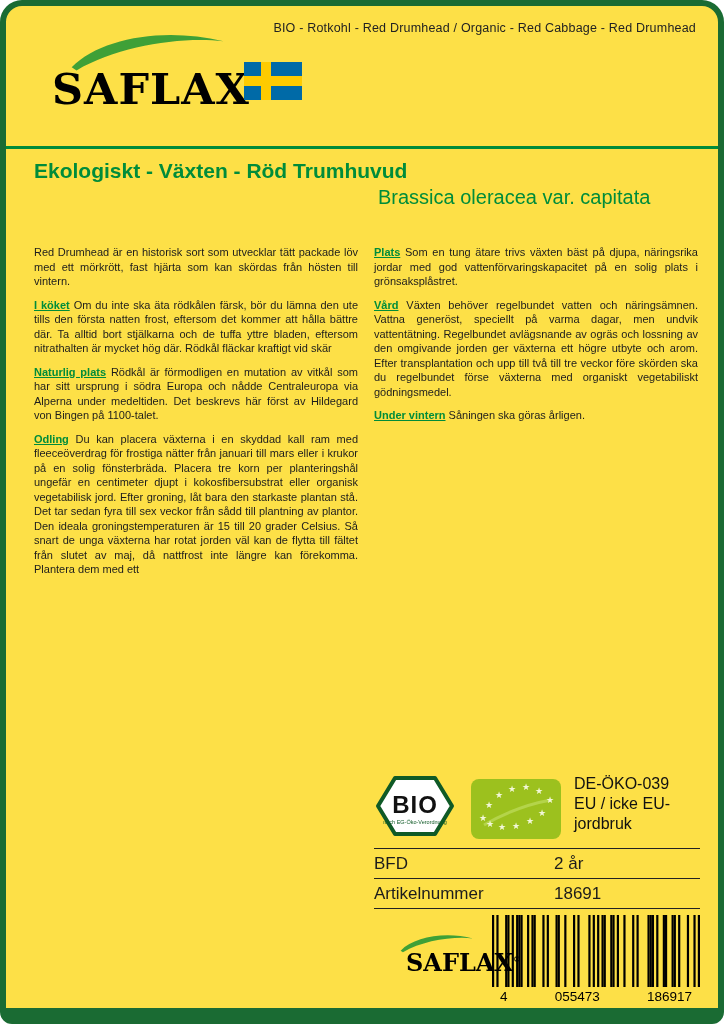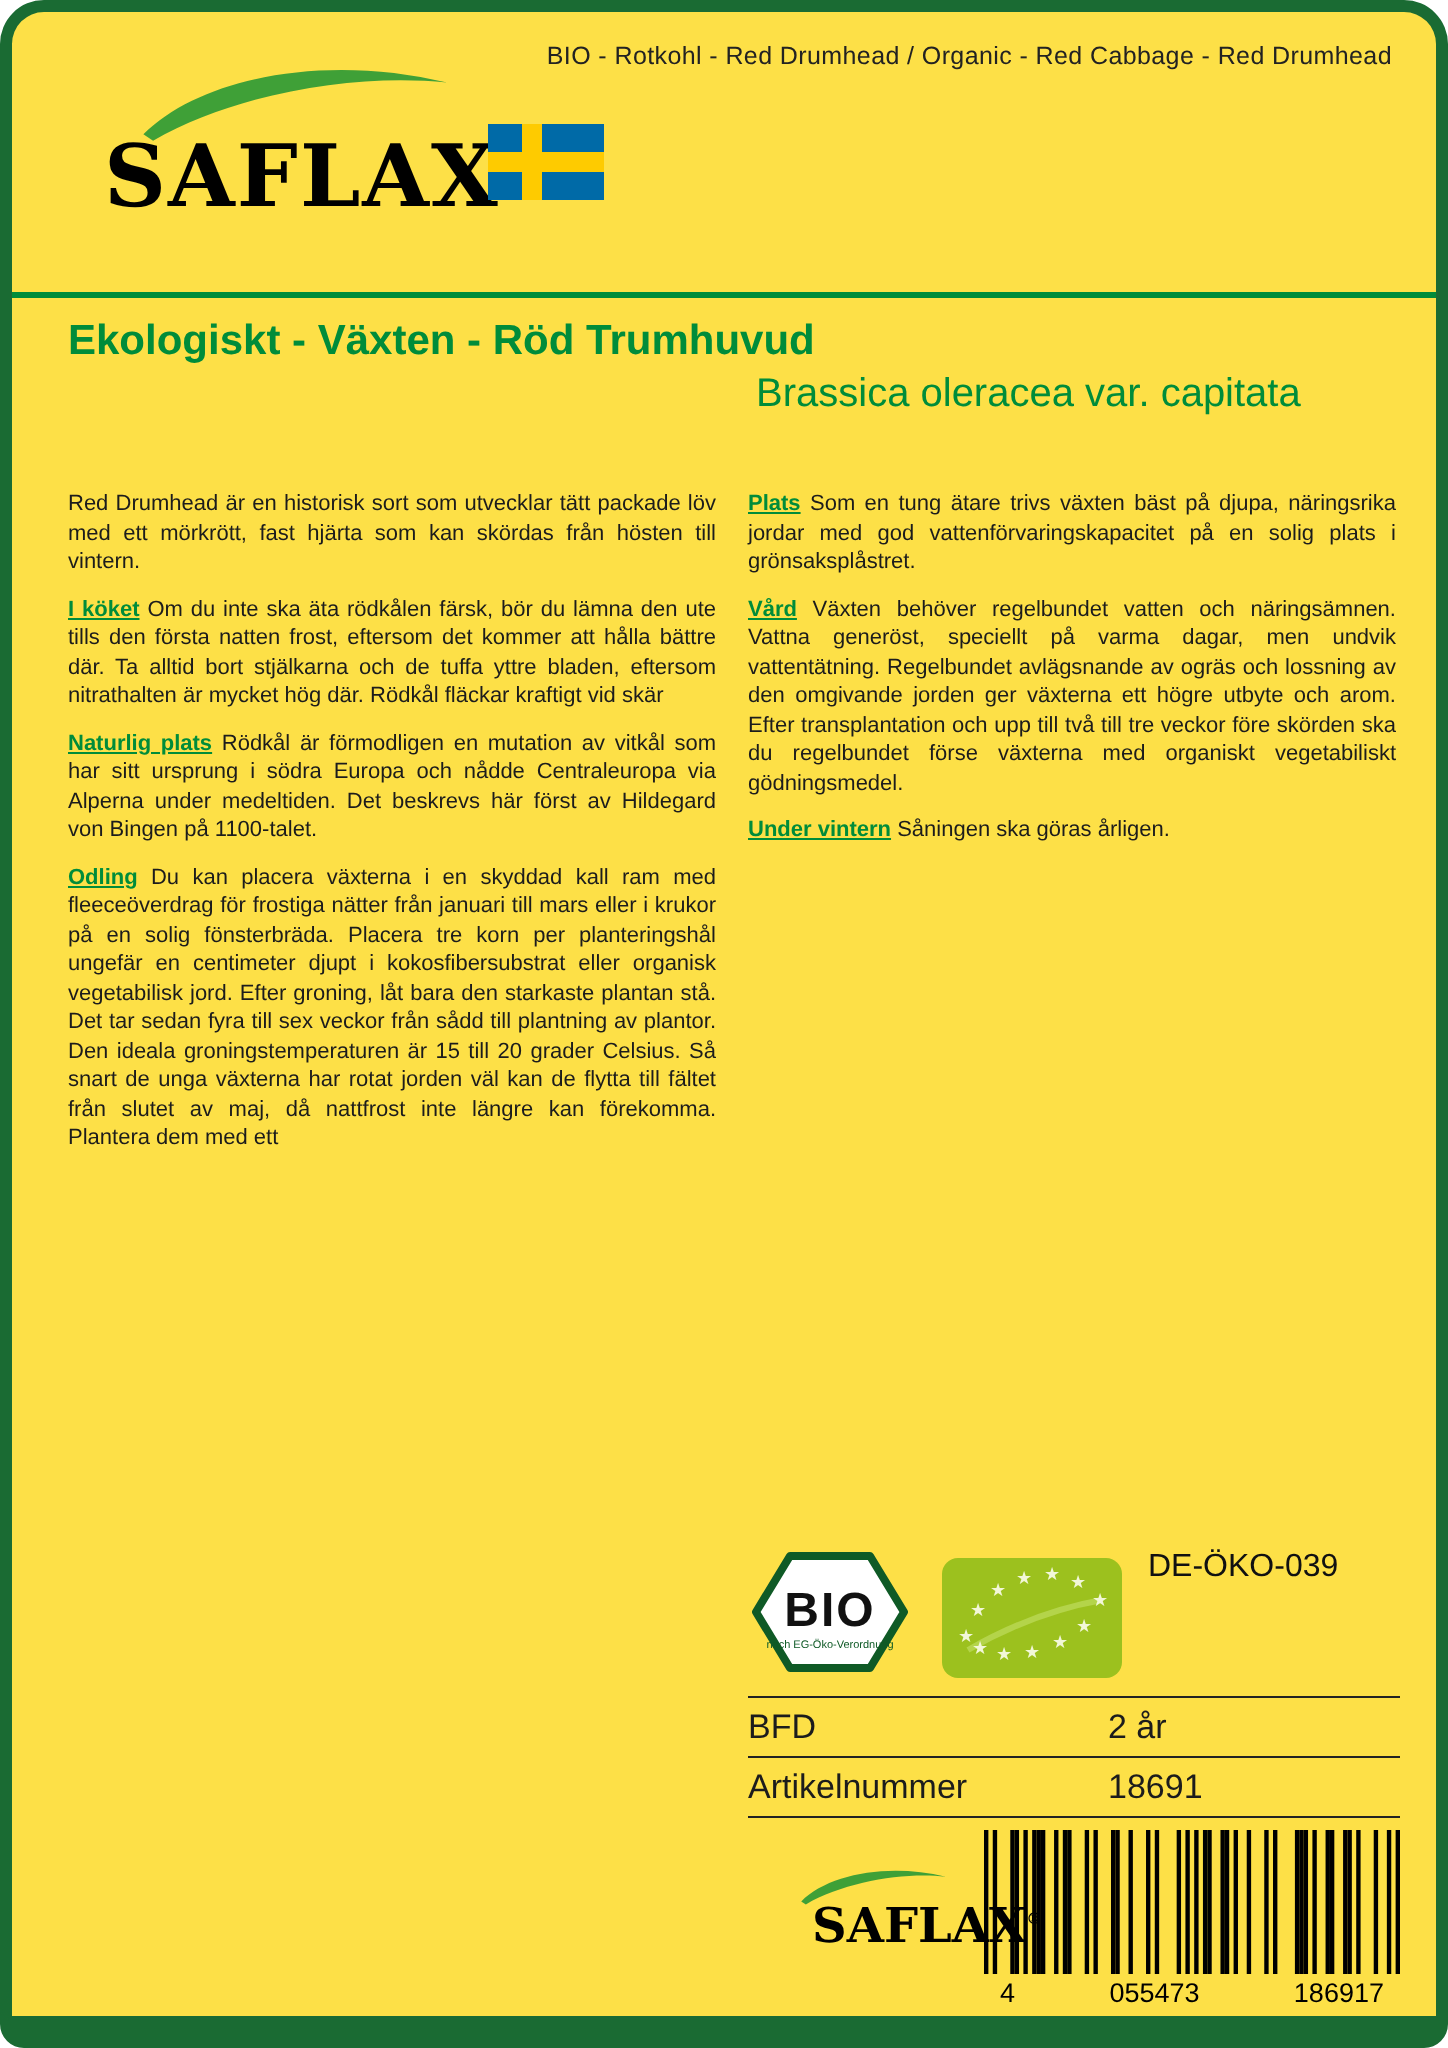--- a/index.html
+++ b/index.html
@@ -95,20 +95,21 @@
           <text x="80" y="25">★</text>
             <text x="72" y="38">★</text>
             <text x="60" y="46">★</text>
           <text x="46" y="51">★</text>
             <text x="32" y="52">★</text>
             <text x="20" y="49">★</text>
         </g>
       </svg>
       <div class="eco-text">
         <div>DE-ÖKO-039</div>
+        <div>EU / icke EU-jordbruk</div>
       </div>
     </div>
     <hr class="cert-rule">
     <div class="cert-row">
       <span>BFD</span>
       <span class="val">2 år</span>
     </div>
     <hr class="cert-rule">
     <div class="cert-row">
       <span>Artikelnummer</span>

